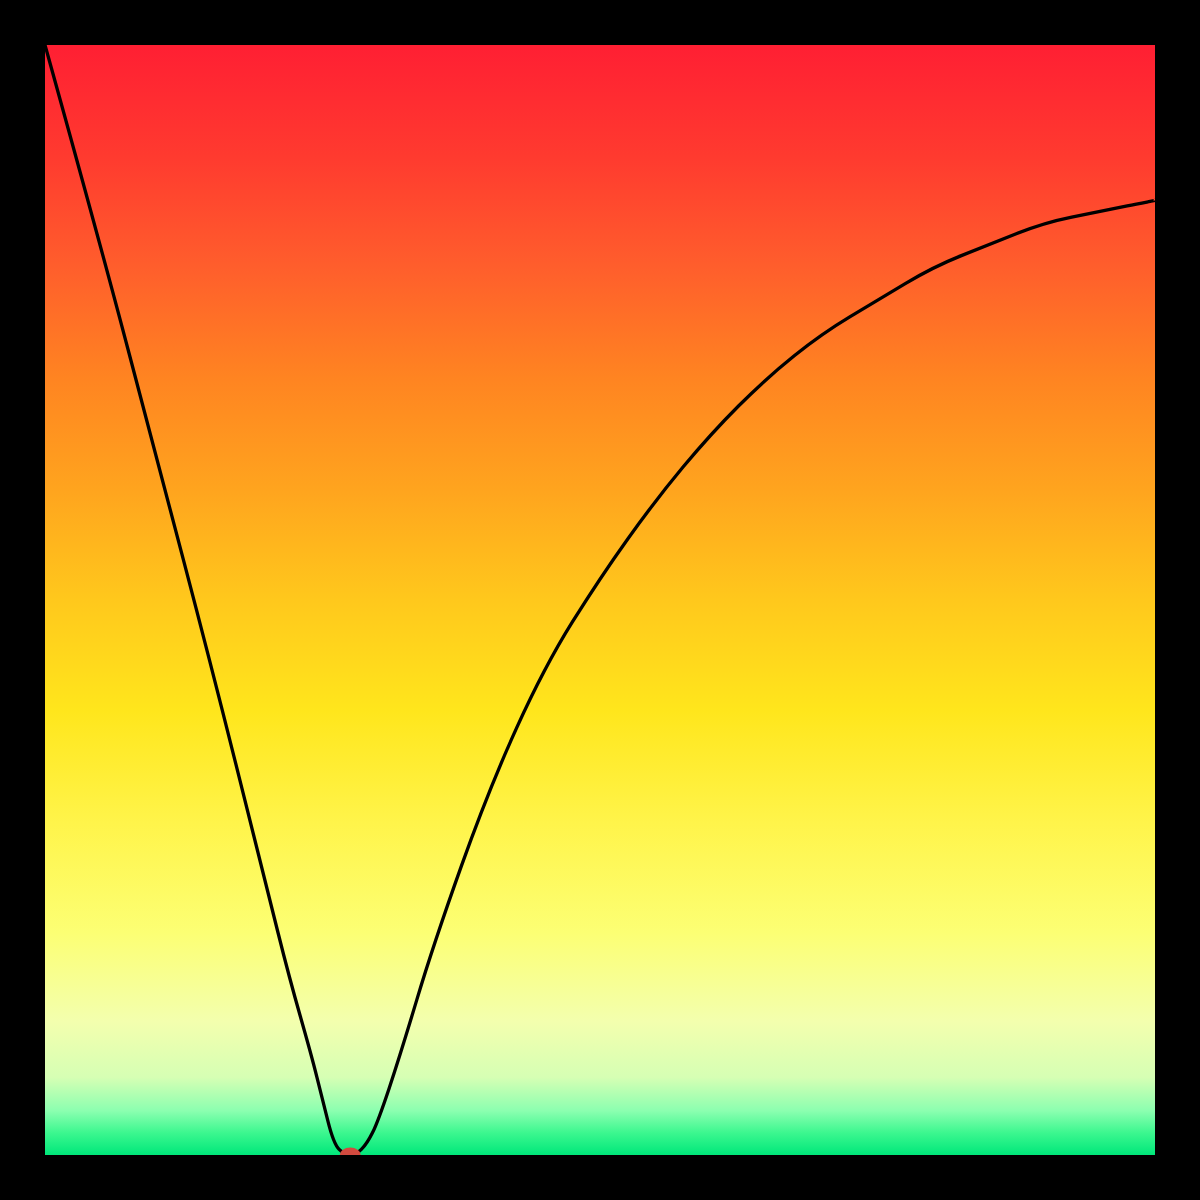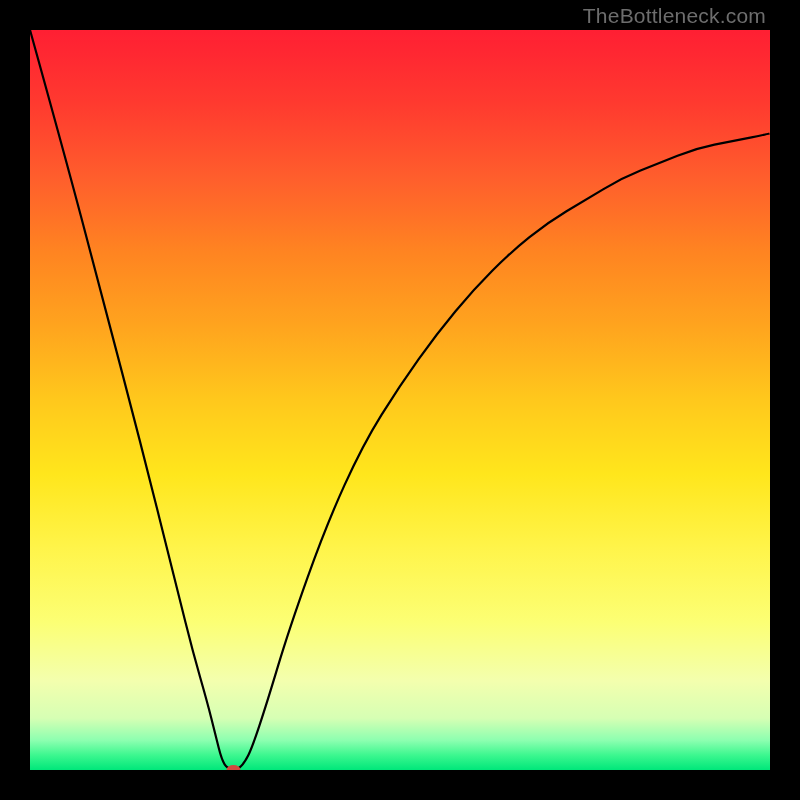--- a/index.html
+++ b/index.html
@@ -53,14 +53,13 @@
 </head>
 <body>
 
 <div class="frame">
   <div class="plot">
     <svg class="curve" viewBox="0 0 740 740" preserveAspectRatio="none">
       <path id="curve-path" class="svg-path" d="M 0.0 0.0 Q 37.0 133.2 55.5 203.5 Q 74.0 273.8 92.5 344.1 Q 111.0 414.4 129.5 488.4 Q 148.0 562.4 155.4 592.0 Q 162.8 621.6 170.2 647.5 Q 177.6 673.4 181.3 688.2 Q 185.0 703.0 188.7 717.8 Q 192.4 732.6 196.1 736.3 Q 199.8 740.0 203.5 740.0 Q 207.2 740.0 210.9 736.3 Q 214.6 732.6 218.3 725.2 Q 222.0 717.8 229.4 695.6 Q 236.8 673.4 247.9 636.4 Q 259.0 599.4 277.5 547.6 Q 296.0 495.8 314.5 455.1 Q 333.0 414.4 351.5 384.8 Q 370.0 355.2 388.5 329.3 Q 407.0 303.4 425.5 281.2 Q 444.0 259.0 462.5 240.5 Q 481.0 222.0 499.5 207.2 Q 518.0 192.4 536.5 181.3 Q 555.0 170.2 573.5 159.1 Q 592.0 148.0 610.5 140.6 Q 629.0 133.2 647.5 125.8 Q 666.0 118.4 684.5 114.7 Q 703.0 111.0 721.5 107.3 T 740.0 103.6"></path>
       <ellipse id="min-dot" class="dot" cx="203.5" cy="740.0" rx="7" ry="5"></ellipse>
     </svg>
   </div>
-  <div class="attribution">TheBottleneck.com</div>
 </div>
 
 </body></html>

